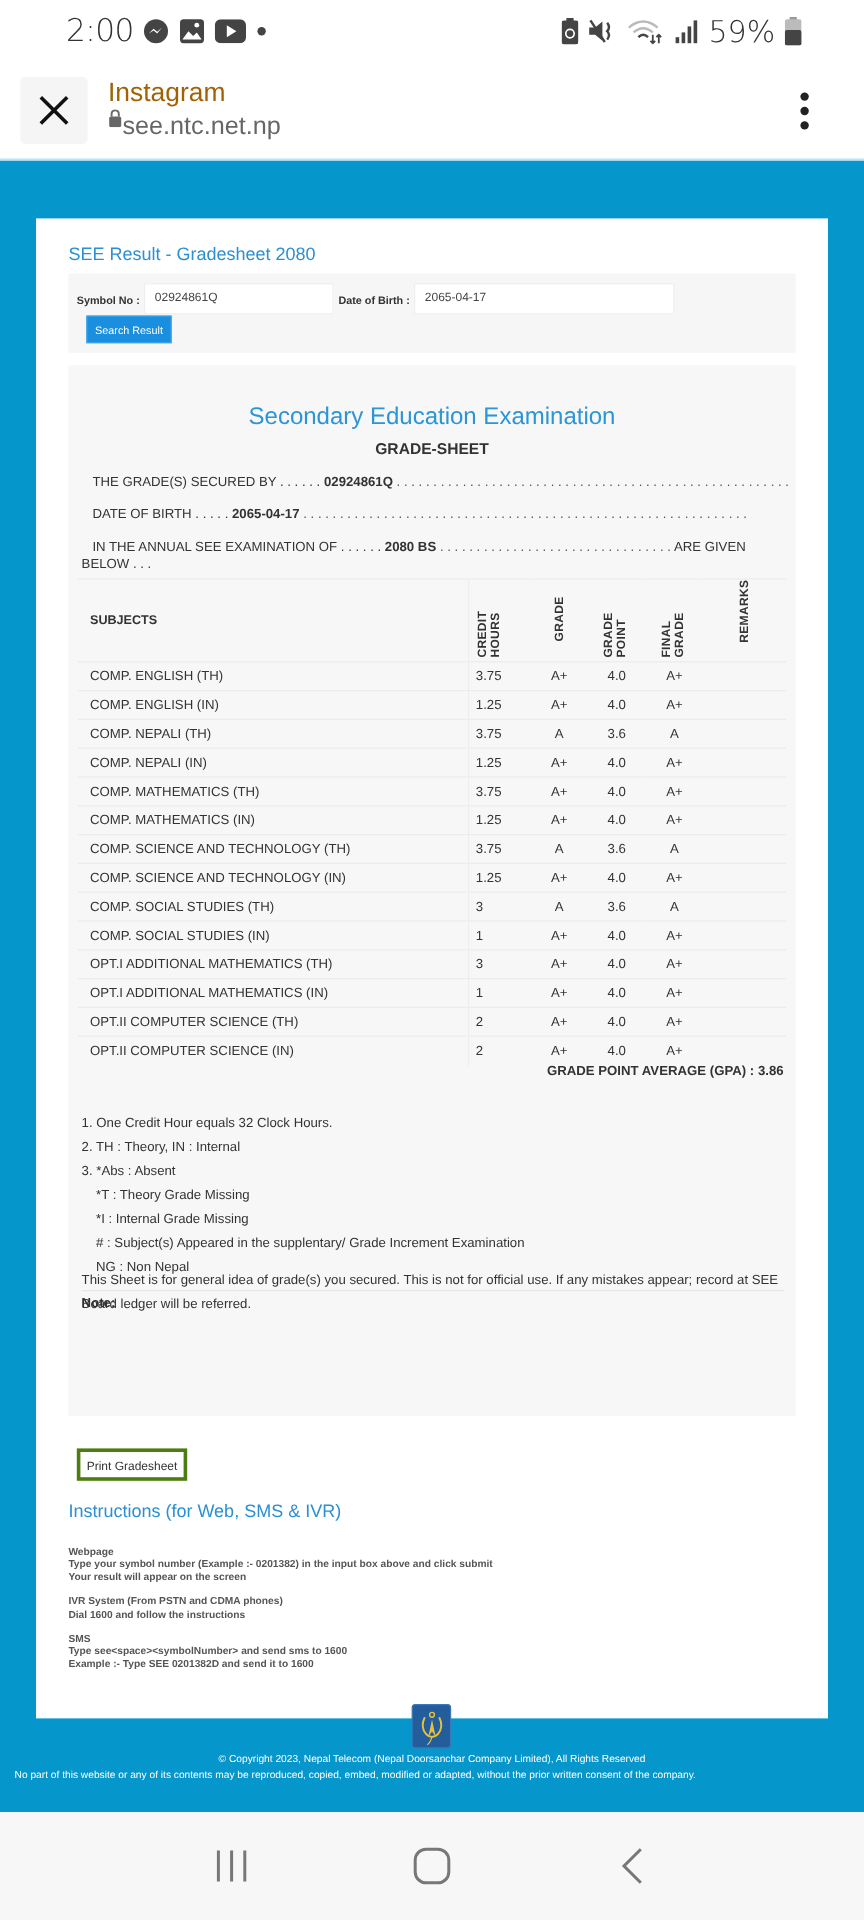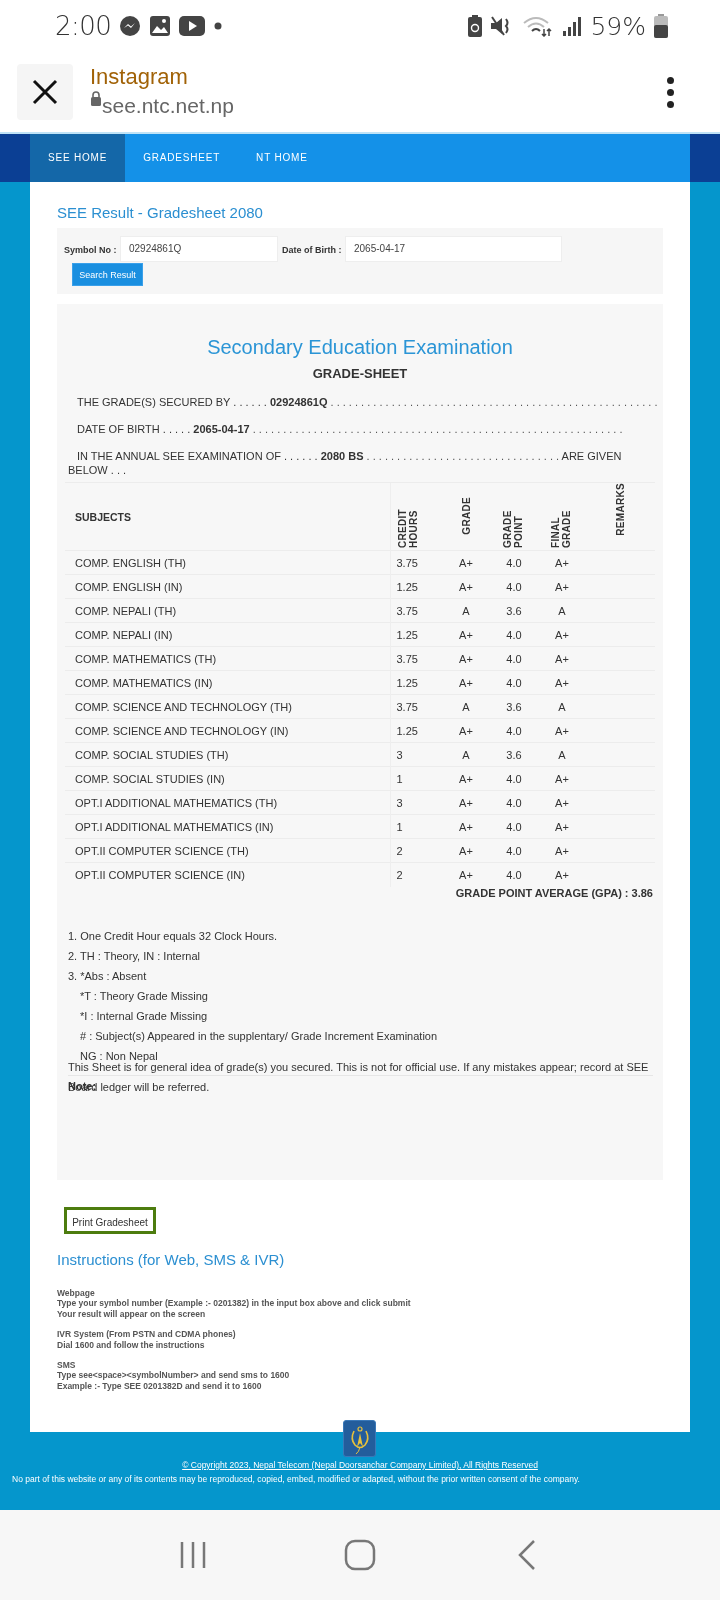--- a/index.html
+++ b/index.html
@@ -70,21 +70,21 @@
   .note-title { position: absolute; left: 11px; top: 776px; font-size: 11px; font-weight: bold; }
   .note-text { position: absolute; left: 11px; top: 753px; width: 585px; font-size: 11px; line-height: 20px; color: #333; }
 
   .print-btn { position: absolute; left: 34px; top: 1028px; width: 92px; height: 27px; border: 3px solid #4d7c0f; background: #fff; font-size: 10px; color: #333; text-align: center; line-height: 25px; }
 
   .instr-title { position: absolute; left: 27px; top: 1069px; font-size: 15px; color: #2b8fd1; }
   .instr { position: absolute; left: 27px; top: 1106px; font-size: 8.5px; color: #555; line-height: 10.4px; font-weight: bold; }
   .instr .gap { height: 10px; }
 
   .footer-logo { position: absolute; left: 343px; top: 1286px; width: 33px; height: 37px; background: #235d9c; border-radius: 3px; border: 1px solid #3a78b8; display: flex; align-items: center; justify-content: center; }
-  .footer-copy { position: absolute; left: 0; width: 720px; top: 1326px; text-align: center; font-size: 8.5px; color: #fff; text-decoration: underline; }
+  .footer-copy { position: absolute; left: 0; width: 720px; top: 1326px; text-align: center; font-size: 8.5px; color: #fff; }
   .footer-legal { position: absolute; left: 0; width: 592px; top: 1340px; text-align: center; font-size: 8.5px; color: #fff; white-space: nowrap; }
 
   
   .sys-nav { position: absolute; top: 1510px; left: 0; width: 720px; height: 90px; background: #f7f7f7; display: flex; justify-content: space-around; align-items: center; padding: 0 110px; }
   .sys-btn { width: 60px; height: 50px; display: flex; align-items: center; justify-content: center; }
 </style>
 </head>
 <body>
 
 <div class="status-bar">
@@ -174,29 +174,20 @@
     </span>
   </div>
   <div class="kebab">
       <span></span>
       <span></span>
       <span></span>
     </div>
 </div>
 
 <div class="page">
-  <div class="navbar">
-    <div class="navbar-side-l"></div>
-    <div class="navbar-side-r"></div>
-    <div class="nav-items">
-      <a class="nav-item active">SEE HOME</a>
-      <a class="nav-item">GRADESHEET</a>
-      <a class="nav-item">NT HOME</a>
-    </div>
-  </div>
 
   <div class="container">
     <div class="page-heading">SEE Result - Gradesheet 2080</div>
 
     <div class="search-box">
       <span class="lbl" style="left:7px; top:17px;">Symbol No :</span>
       <div class="inp" style="left:63px; top:8px; width:158px;">02924861Q</div>
       <span class="lbl" style="left:225px; top:17px;">Date of Birth :</span>
       <div class="inp" style="left:288px; top:8px; width:217px;">2065-04-17</div>
       <div class="search-btn">Search Result</div>

